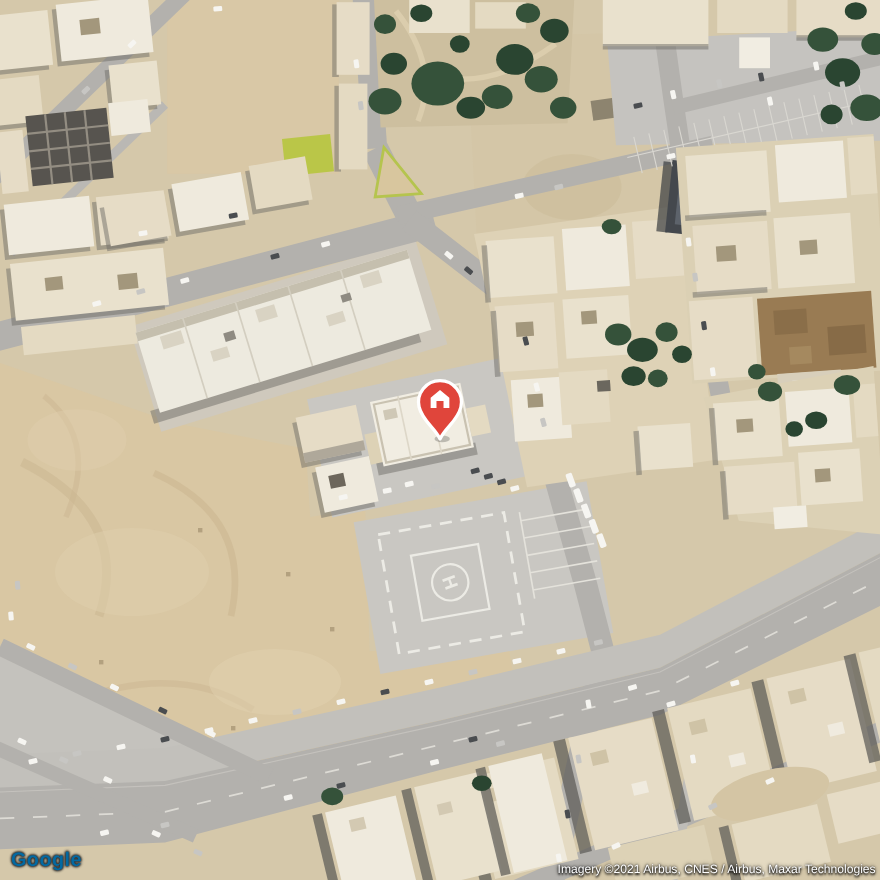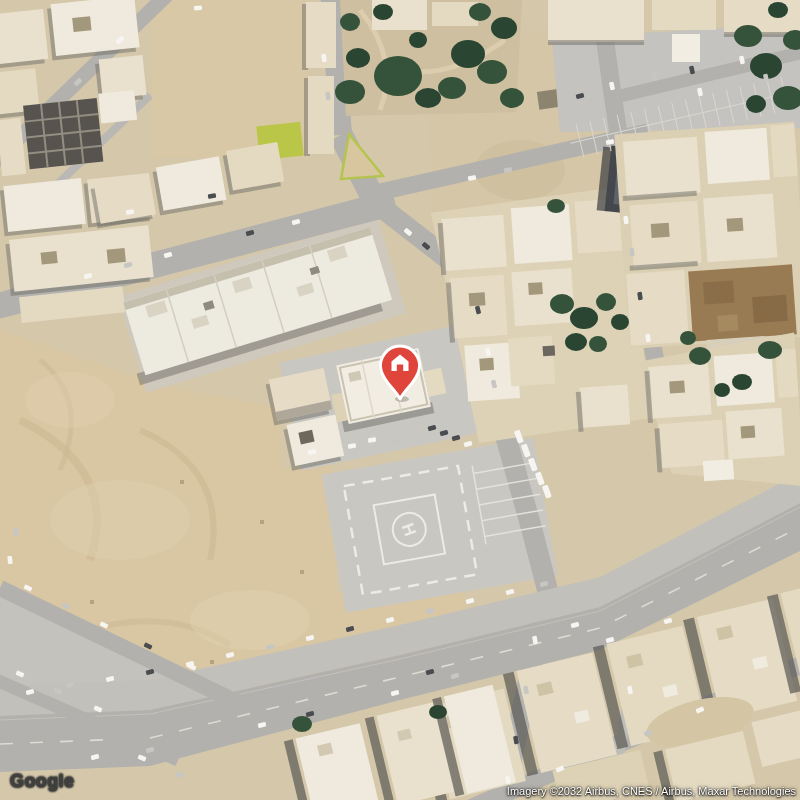--- a/index.html
+++ b/index.html
@@ -1,18 +1,18 @@
 <!DOCTYPE html>
 <html><head>
 <meta charset="utf-8">
 <style>
   html,body{margin:0;padding:0;background:#202124}
   .stage{position:relative;width:800px;height:800px;overflow:hidden;font-family:"Liberation Sans",sans-serif;background:#d5c8aa}
   .stage svg{display:block}
-  .logo{position:absolute;left:10px;bottom:8px;color:#404040;font-size:18px;font-weight:bold;letter-spacing:.4px;
+  .logo{position:absolute;left:10px;bottom:8px;color:#0369a1;font-size:18px;font-weight:bold;letter-spacing:.4px;
         text-shadow:0 1px 2px rgba(50,50,50,.95),1px 0 2px rgba(50,50,50,.9),-1px 0 2px rgba(50,50,50,.9),0 -1px 2px rgba(50,50,50,.85);
         cursor:pointer;user-select:none}
   .attr{position:absolute;right:4px;bottom:3px;color:#fff;font-size:11px;
         text-shadow:0 0 2px #000,0 1px 2px rgba(0,0,0,.95),0 0 4px rgba(0,0,0,.6)}
   
   .b1{fill:#e9e1cd}.b2{fill:#efeadd}.b3{fill:#e4dac2}.b4{fill:#ddd2b6}.b5{fill:#e6dcc6}.bw{fill:#f1ede2}
   .sh{fill:#6f6d68;opacity:.5}
   .ct{fill:#a3977c}
   .gap{fill:#5d5c58;opacity:.72}
   .tr{fill:#35523a}.tr2{fill:#2a4531}
@@ -487,14 +487,14 @@
   </g>
 
   <g style="cursor:pointer">
     <ellipse cx="402" cy="399" rx="7" ry="3" fill="#000" opacity=".22"></ellipse>
     <path d="M400,399 C394.5,388 384,382.5 381,370 A19.5,19.5 0 1 1 419,370 C416,382.5 405.5,388 400,399 Z" stroke="#ffffff" stroke-width="3" stroke-linejoin="round" fill="#e0453b"></path>
     <path fill="#ffffff" d="M391.5,371 L391.5,361.5 L400,354.5 L408.5,361.5 L408.5,371 L403.2,371 L403.2,364.5 L396.8,364.5 L396.8,371 Z"></path>
   </g>
 </svg>
 
 <div class="logo">Google</div>
-<div class="attr">Imagery ©2032 Airbus, CNES / Airbus, Maxar Technologies</div>
+<div class="attr">Imagery ©2021 Airbus, CNES / Airbus, Maxar Technologies</div>
 </div>
 
 </body></html>

